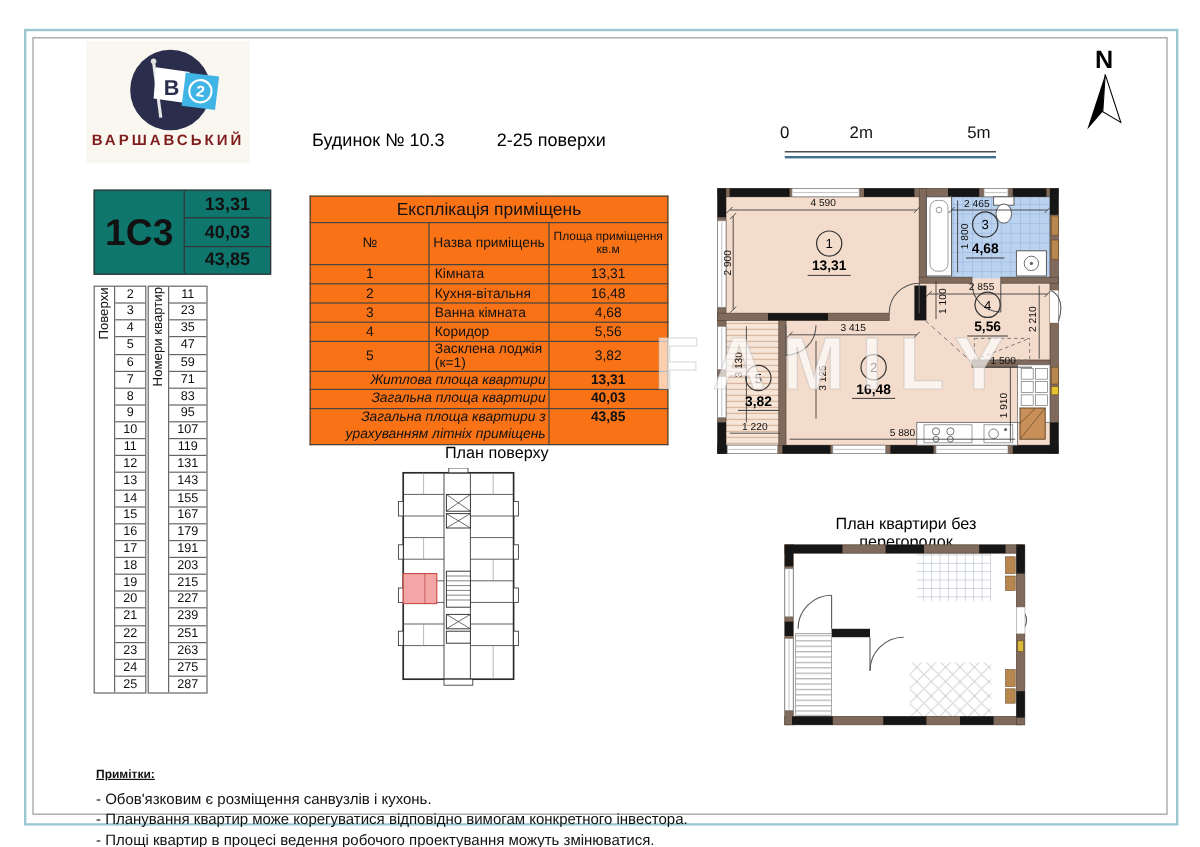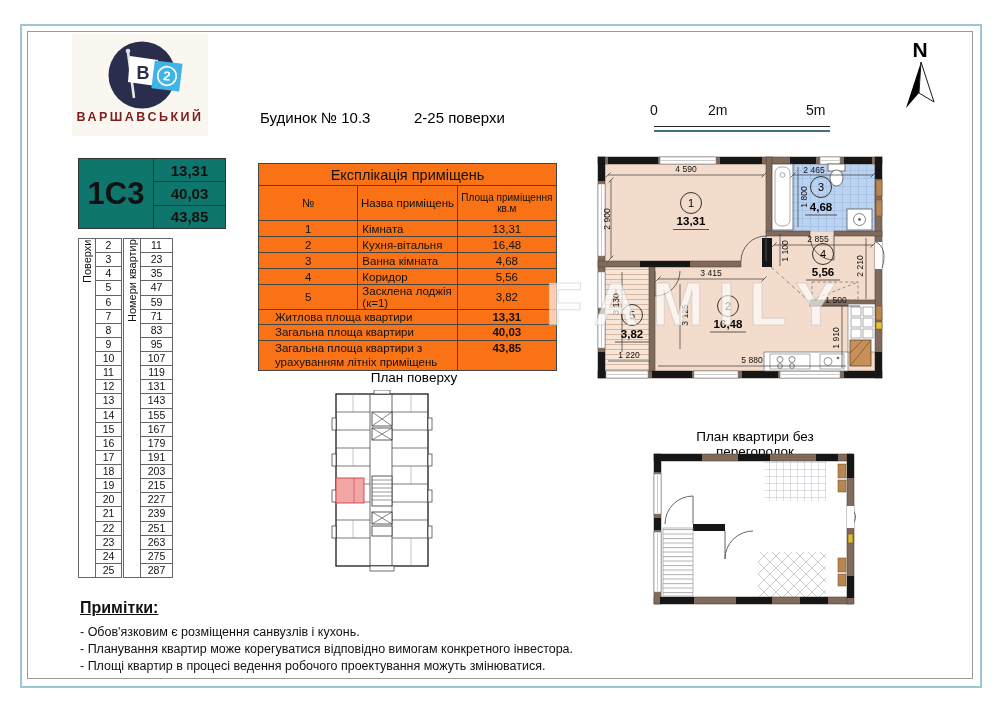--- a/index.html
+++ b/index.html
@@ -45,25 +45,25 @@
         background:#f97316;table-layout:fixed;}
   .expl td,.expl th{border:1px solid #444;font-weight:normal;font-size:11.5px;
         padding:0 2px;vertical-align:middle;}
   .expl .title{font-size:14.5px;height:21px;text-align:center;}
   .expl .hnum{width:24px;text-align:center;}
   .expl .hname{width:166px;text-align:center;}
   .expl .harea{width:58px;text-align:center;font-size:10px;line-height:1.15;height:34px;}
   .expl .cnum{text-align:center;height:15px;}
   .expl .cname{text-align:left;padding-left:4px;}
   .expl .carea{text-align:center;}
-  .expl .tlabel{padding-left:16px;text-align:left;line-height:1.25;}
+  .expl .tlabel{padding-left:16px;text-align:right;line-height:1.25;font-style:italic;}
   .expl .tval{text-align:center;font-weight:bold;vertical-align:top;padding-top:1px;}
   .plan-title{position:absolute;font-size:13.5px;color:#000;text-align:center;}
   .notes{position:absolute;left:80px;top:599px;width:560px;}
-  .notes .ntitle{font-size:16px;font-weight:bold;text-decoration:underline;margin-bottom:8px;}
+  .notes .ntitle{font-size:10px;font-weight:bold;text-decoration:underline;margin-bottom:8px;margin-top:41px;}
   .notes .nitem{font-size:12.5px;margin-bottom:3px;}
   .watermark{position:absolute;left:545px;top:268px;font-size:62px;font-weight:bold;
         letter-spacing:14px;color:rgba(255,255,255,0.65);
         -webkit-text-stroke:1px rgba(175,175,175,0.4);pointer-events:none;}
   svg text{font-family:"Liberation Sans",sans-serif;}
 </style>
 </head>
 <body>
 
 <div class="page">

